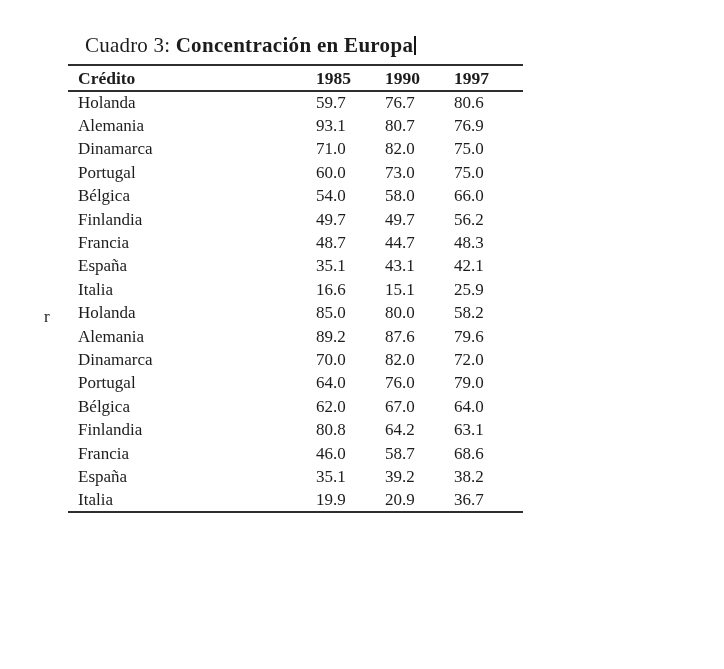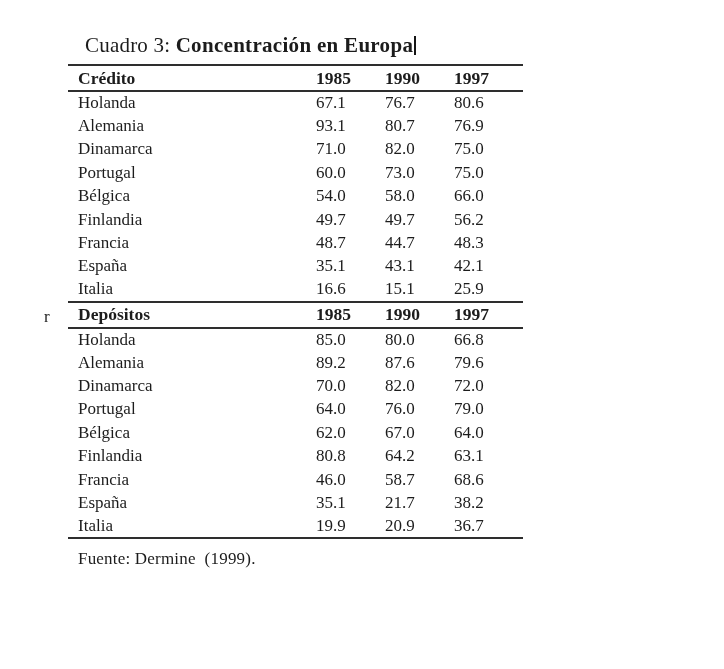--- a/index.html
+++ b/index.html
@@ -98,21 +98,21 @@
     </colgroup>
     <tbody>
         <tr class="section-head">
           <td class="name head">Crédito</td>
           <td class="num head">1985</td>
           <td class="num head">1990</td>
           <td class="num head">1997</td>
         </tr>
         <tr class="data-row">
           <td class="name">Holanda</td>
-          <td class="num">67.1</td>
+          <td class="num">59.7</td>
           <td class="num">76.7</td>
           <td class="num">80.6</td>
         </tr>
         <tr class="data-row">
           <td class="name">Alemania</td>
           <td class="num">93.1</td>
           <td class="num">80.7</td>
           <td class="num">76.9</td>
         </tr>
         <tr class="data-row">
@@ -150,31 +150,25 @@
           <td class="num">35.1</td>
           <td class="num">43.1</td>
           <td class="num">42.1</td>
         </tr>
         <tr class="data-row">
           <td class="name">Italia</td>
           <td class="num">16.6</td>
           <td class="num">15.1</td>
           <td class="num">25.9</td>
         </tr>
-        <tr class="section-head">
-          <td class="name head">Depósitos</td>
-          <td class="num head">1985</td>
-          <td class="num head">1990</td>
-          <td class="num head">1997</td>
-        </tr>
         <tr class="data-row">
           <td class="name">Holanda</td>
           <td class="num">85.0</td>
           <td class="num">80.0</td>
-          <td class="num">66.8</td>
+          <td class="num">58.2</td>
         </tr>
         <tr class="data-row">
           <td class="name">Alemania</td>
           <td class="num">89.2</td>
           <td class="num">87.6</td>
           <td class="num">79.6</td>
         </tr>
         <tr class="data-row">
           <td class="name">Dinamarca</td>
           <td class="num">70.0</td>
@@ -201,27 +195,26 @@
         </tr>
         <tr class="data-row">
           <td class="name">Francia</td>
           <td class="num">46.0</td>
           <td class="num">58.7</td>
           <td class="num">68.6</td>
         </tr>
         <tr class="data-row">
           <td class="name">España</td>
           <td class="num">35.1</td>
-          <td class="num">21.7</td>
+          <td class="num">39.2</td>
           <td class="num">38.2</td>
         </tr>
         <tr class="data-row">
           <td class="name">Italia</td>
           <td class="num">19.9</td>
           <td class="num">20.9</td>
           <td class="num">36.7</td>
         </tr>
       </tbody>
   </table>
 
-  <div class="source-note">Fuente: Dermine&nbsp; (1999).</div>
 
 </div>
 
 </body></html>

